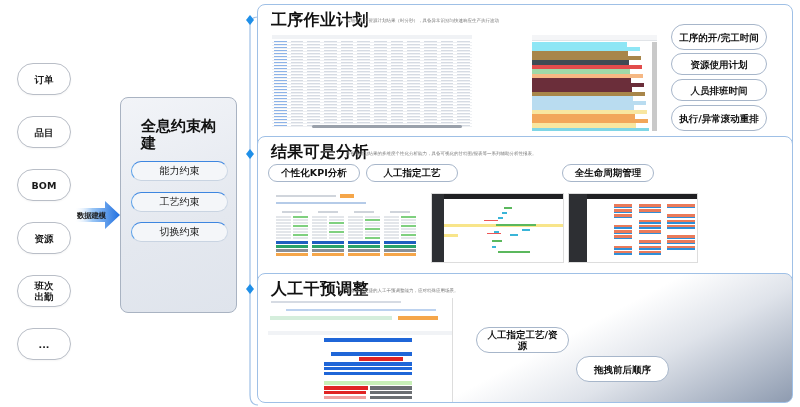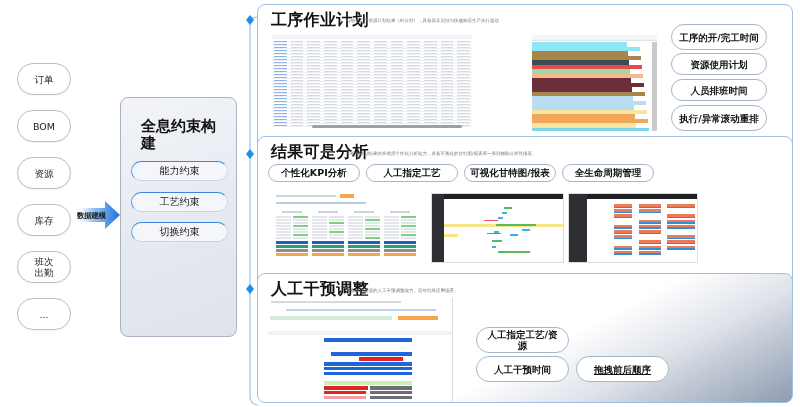--- a/index.html
+++ b/index.html
@@ -4,31 +4,31 @@
 <style>
   * { box-sizing: border-box; margin: 0; padding: 0; }
   html, body { width: 800px; height: 407px; overflow: hidden; background: #ffffff; }
   body { font-family: "DejaVu Sans", "Liberation Sans", sans-serif; position: relative; color: #111; }
 
   
   .inputs { position: absolute; left: 17px; top: 63px; width: 54px; }
   .in-pill {
     width: 54px; height: 32px; border: 1px solid #b9bec7; border-radius: 16px;
     background: #fff; display: flex; align-items: center; justify-content: center;
-    font-size: 9.5px; font-weight: normal; color: #1a1a1a; text-align: center; line-height: 11px;
-    margin-bottom: 15px; box-shadow: 0 1px 2px rgba(0,0,0,0.04);
+    font-size: 9.5px; font-weight: bold; color: #1a1a1a; text-align: center; line-height: 11px;
+    margin-bottom: 21px; box-shadow: 0 1px 2px rgba(0,0,0,0.04);
   }
 
   
   .arrow { position: absolute; left: 74px; top: 201px; width: 46px; height: 28px; }
   .arrow-label { position: absolute; left: 77px; top: 211px; font-size: 7.5px; font-weight: bold; color: #1a1a1a; z-index: 2; letter-spacing: -0.3px; }
 
   
   .constraint-panel {
-    position: absolute; left: 120px; top: 97px; width: 117px; height: 240px;
+    position: absolute; left: 120px; top: 97px; width: 117px; height: 216px;
     border: 1px solid #a9b3c2; border-radius: 8px;
     background: linear-gradient(160deg, #f2f4f8 0%, #e4e8ef 60%, #dfe4ec 100%);
     padding: 20px 10px 0 10px;
   }
   .cp-title { font-size: 15px; font-weight: bold; line-height: 17px; margin-left: 10px; margin-bottom: 9px; color: #111; }
   .c-pill {
     width: 97px; height: 20px; border-radius: 10px; margin-bottom: 10.5px;
     background: #f4f6f9; display: flex; align-items: center; justify-content: center;
     font-size: 10px; color: #1a1a1a;
     border-top: 1.5px solid #3d86e0; border-left: 1.5px solid #5aa0e8;
@@ -81,23 +81,23 @@
   .gbar { position: absolute; height: 4.5px; }
 
   .dark-side { position: absolute; left: 0; top: 0; bottom: 0; width: 12px; background: #2d2f33; }
   .dark-top { position: absolute; left: 0; top: 0; right: 0; height: 5px; background: #1f2023; }
 </style>
 </head>
 <body>
 
 <div class="inputs">
   <div class="in-pill">订单</div>
+  <div class="in-pill">品目</div>
   <div class="in-pill">BOM</div>
   <div class="in-pill">资源</div>
-  <div class="in-pill">库存</div>
   <div class="in-pill" style="white-space:pre-line;"><span>班次
 出勤</span></div>
   <div class="in-pill">...</div>
 </div>
 
 <svg class="arrow" viewBox="0 0 46 28">
   <defs>
     <linearGradient id="ag" x1="0" x2="1" y1="0" y2="0">
       <stop offset="0" stop-color="#ffffff" stop-opacity="0"></stop>
       <stop offset="0.4" stop-color="#9cc7f5"></stop>
@@ -631,21 +631,20 @@
   <div class="s1-pill" style="top:74px; height:22px;">人员排班时间</div>
   <div class="s1-pill" style="top:100px; height:26px;">执行/异常滚动重排</div>
 </div>
 
 <div class="section s2">
   <div class="sec-title">结果可是分析</div>
   <div class="sec-sub" style="left:88px; top:14px;">多视角计划结果的多维度个性化分析能力，具备可视化的甘特图/报表等一系列辅助分析性报表。</div>
 
   <div class="s2-pill" style="left:10px;">个性化KPI分析</div>
   <div class="s2-pill" style="left:108px;">人工指定工艺</div>
-  <div class="s2-pill" style="left:206px;">可视化甘特图/报表</div>
   <div class="s2-pill" style="left:304px;">全生命周期管理</div>
 
   <div class="thumb" style="left:12px; top:56px; width:150px; height:72px; background:#fff;">
     <div style="position:absolute; left:6px; top:2px; width:60px; height:2px; background:#d0d5dc;"></div>
     <div style="position:absolute; left:70px; top:1px; width:14px; height:4px; background:#f5a64a;"></div>
     <div style="position:absolute; left:6px; top:9px; width:90px; height:2px; background:#b5cbe8;"></div>
     <div id="kpicards">
         <div style="position: absolute; left: 6px; top: 18px; width: 32px; height: 50px;">
           <div style="height:2px;background:#cfd4db;margin:0 6px 3px 6px"></div>
           <div style="height:2px;margin-bottom:1px;display:flex;gap:2px">
@@ -899,15 +898,14 @@
         <div style="position: absolute; left: 0%; width: 50%; top: 48px; height: 3.5px; background: rgb(224, 36, 36);"></div>
         <div style="position: absolute; left: 52%; width: 48%; top: 48px; height: 3.5px; background: rgb(107, 110, 114);"></div>
         <div style="position: absolute; left: 0%; width: 48%; top: 52.8px; height: 3.5px; background: rgb(224, 36, 36);"></div>
         <div style="position: absolute; left: 52%; width: 48%; top: 52.8px; height: 3.5px; background: rgb(107, 110, 114);"></div>
         <div style="position: absolute; left: 0%; width: 48%; top: 57.6px; height: 3.5px; background: rgb(240, 160, 160);"></div>
         <div style="position: absolute; left: 52%; width: 48%; top: 57.6px; height: 3.5px; background: rgb(107, 110, 114);"></div>
       </div>
   </div>
 
   <div class="s3-pill" style="left:218px; top:53px;">人工指定工艺/资源</div>
-  <div class="s3-pill" style="left:218px; top:82px;">人工干预时间</div>
-  <div class="s3-pill" style="left:318px; top:82px;text-decoration:underline;">拖拽前后顺序</div>
+  <div class="s3-pill" style="left:318px; top:82px;">拖拽前后顺序</div>
 </div>
 
 </body></html>

